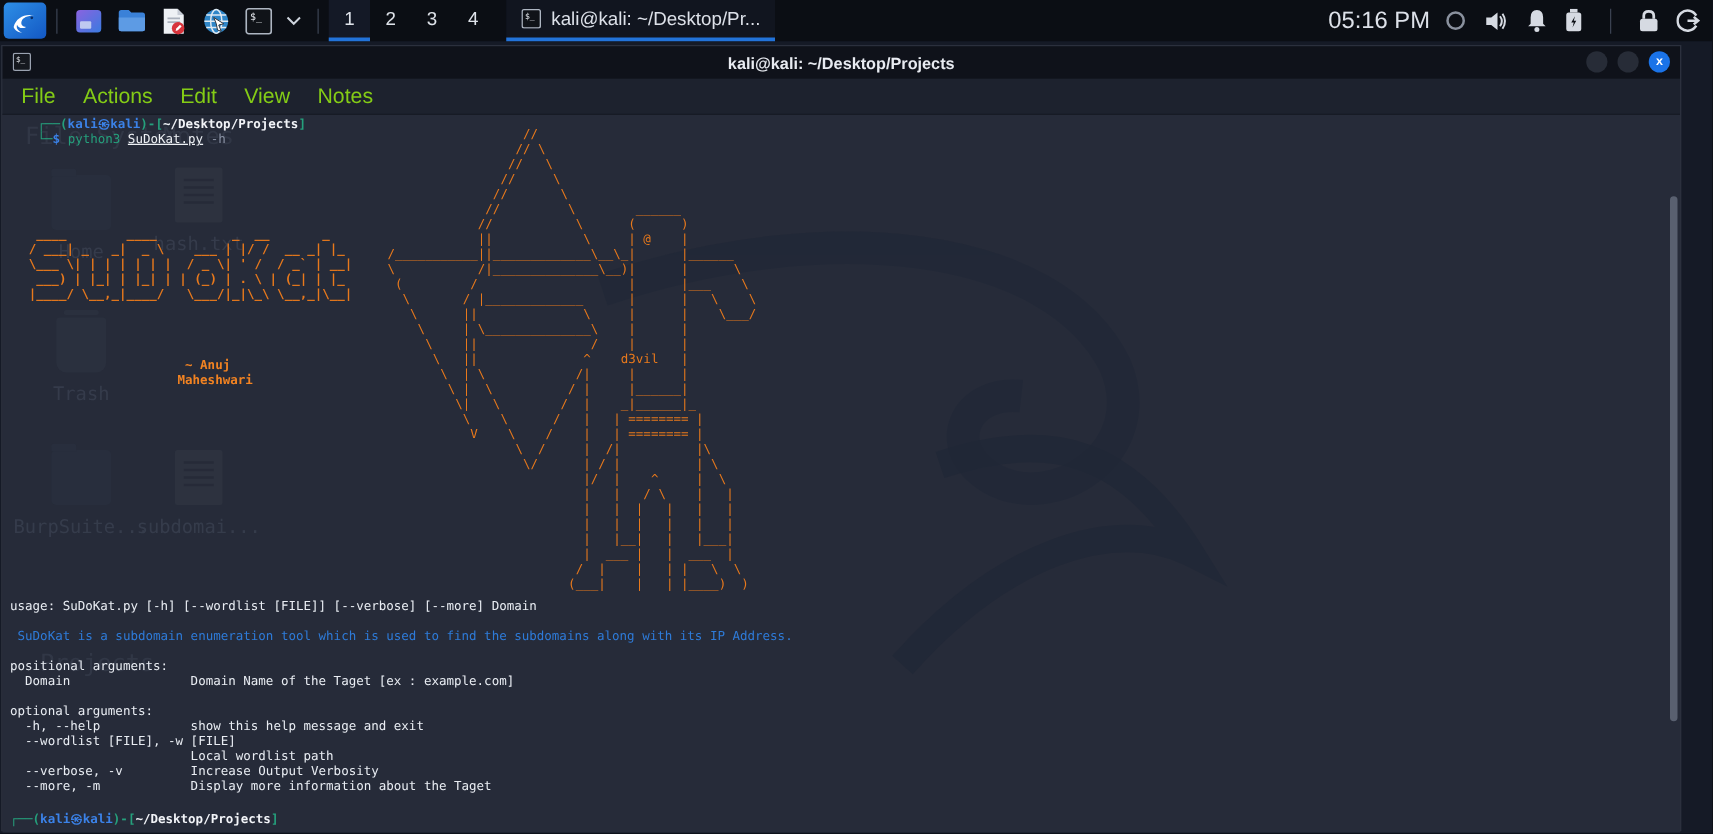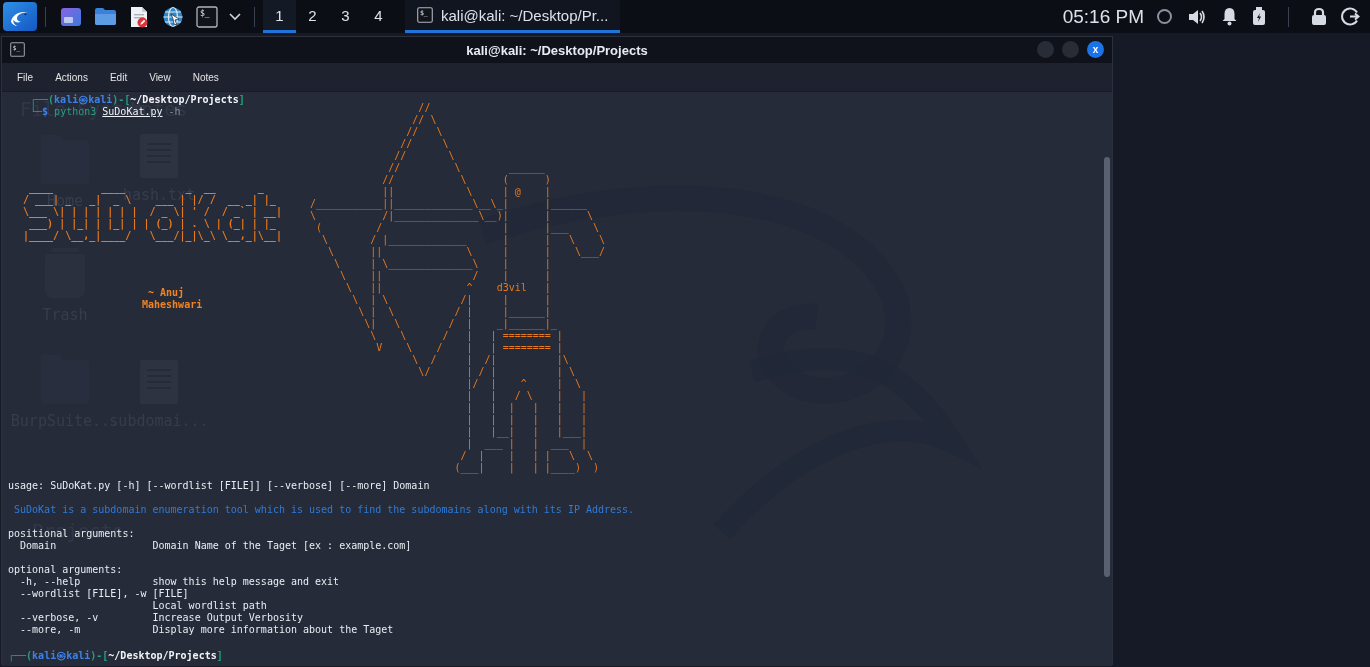--- a/index.html
+++ b/index.html
@@ -19,31 +19,31 @@
   .ws .wsn.active{border-bottom-color:var(--accent-blue,#2273d9);background:#141926;}
   .task{display:flex;align-items:center;gap:8px;height:33px;box-sizing:border-box;padding:0 12px;
         margin-left:10px;border-bottom:3px solid var(--accent-blue,#2273d9);background:#11151f;
         font-size:15px;max-width:260px;white-space:nowrap;}
   .panel-spacer{flex:1;}
   .clock{font-size:19px;margin-right:12px;}
   .tray{display:flex;align-items:center;gap:14px;margin-right:10px;}
   .tray svg{display:block;}
 
   
-  .window{position:absolute;left:1px;top:36px;width:1112px;height:629px;
+  .window{position:absolute;left:1px;top:36px;width:1344px;height:629px;
           border:1px solid #2b303d;box-sizing:border-box;background:#262b39;}
   .titlebar{position:relative;height:26px;background:#0f121a;display:flex;align-items:center;}
   .titlebar .wicon{position:absolute;left:8px;top:5px;}
   .titlebar .wtitle{flex:1;text-align:center;font-size:13px;color:#e8ebf1;font-weight:bold;}
   .winbtns{position:absolute;right:8px;top:4px;display:flex;gap:8px;}
   .winbtn{width:17px;height:17px;border-radius:50%;background:#272c37;display:flex;align-items:center;justify-content:center;
           font-size:10px;color:#9aa2b0;}
   .winbtn.close{background:#1a73e8;color:#fff;font-weight:bold;}
   .menubar{height:28px;background:#1d222e;display:flex;align-items:center;padding-left:4px;border-bottom:1px solid #171b25;}
-  .menuitem{padding:0 11px;font-size:10px;color:#e5e5e5;}
+  .menuitem{padding:0 11px;font-size:17px;color:#84cc16;}
 
   
   .term{position:relative;width:100%;height:574px;background:var(--terminal-bg,#262b39);overflow:hidden;
         font-family:"DejaVu Sans Mono",monospace;color:var(--terminal-fg,#e9edf3);}
   .term pre{margin:0;position:absolute;font-size:10px;line-height:12px;white-space:pre;}
 
   
   .ghosts{position:absolute;inset:0;opacity:.5;pointer-events:none;}
   .swirl{position:absolute;left:420px;top:20px;opacity:.55;}
   .gicon{position:absolute;width:110px;text-align:center;color:#454d5e;font-size:15px;}

